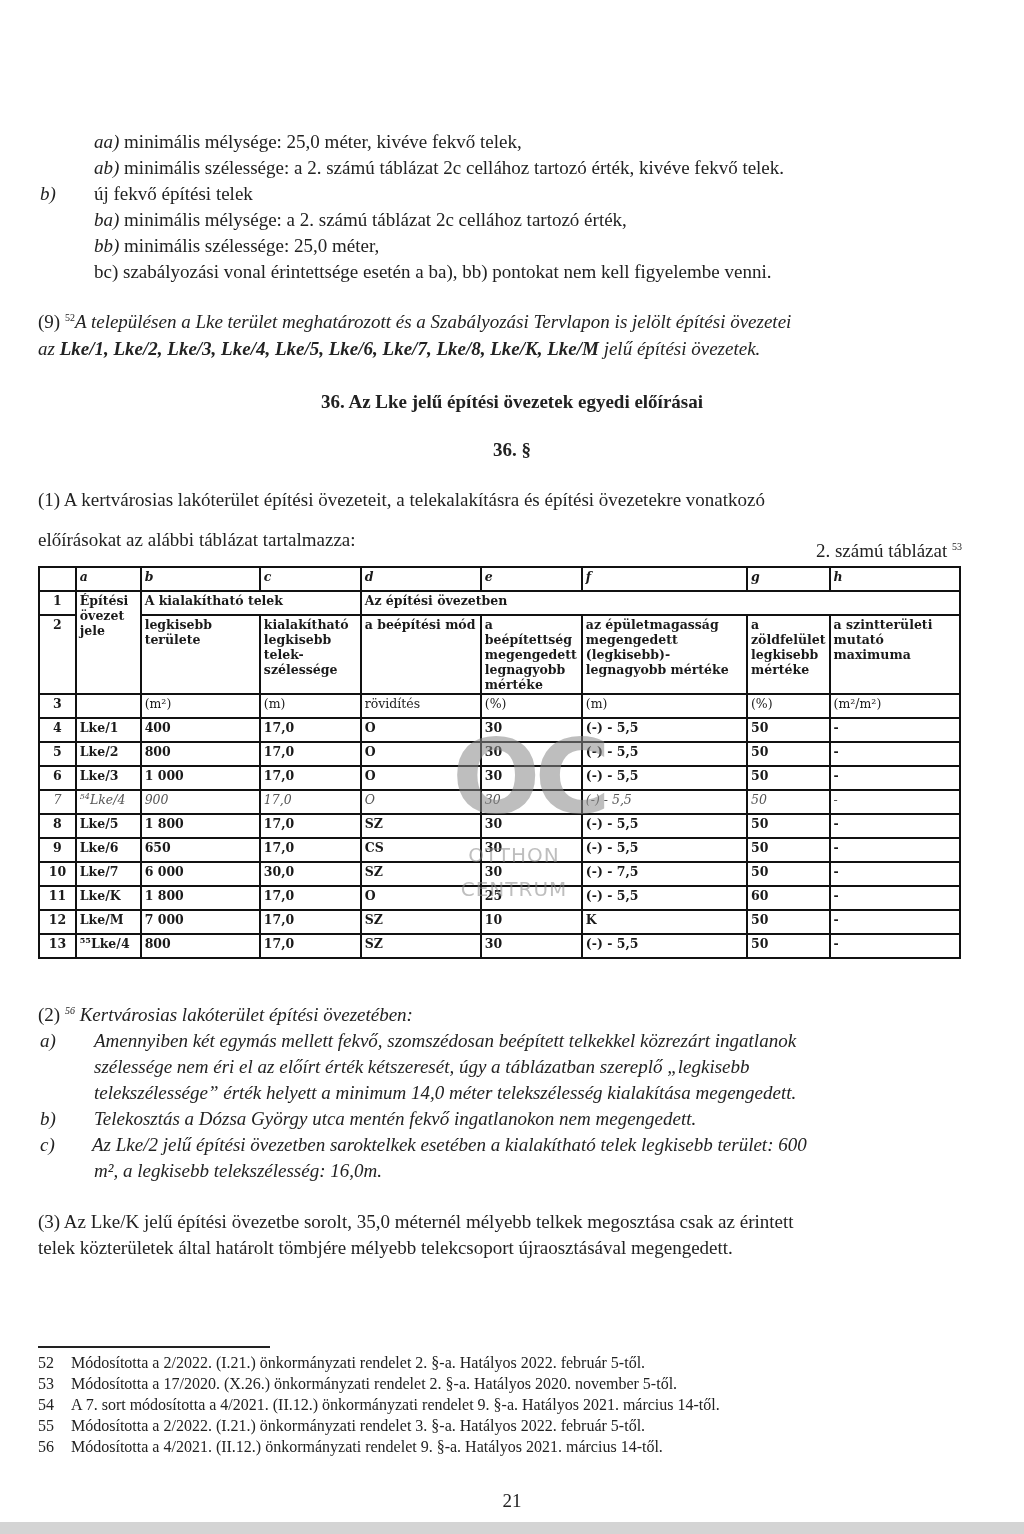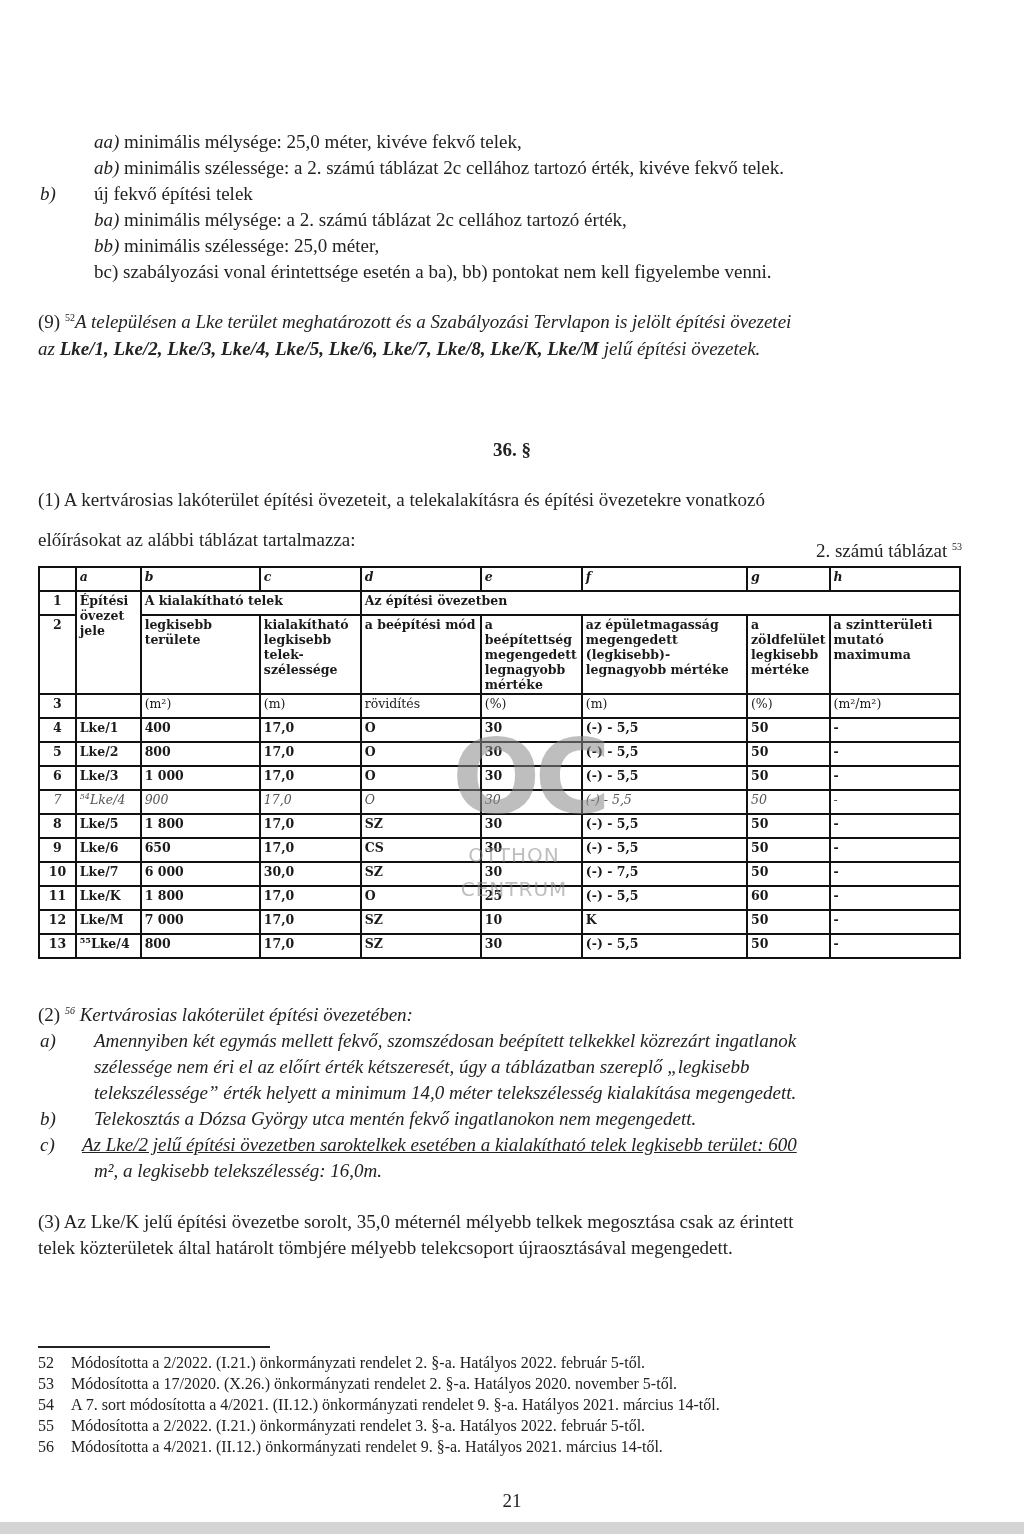--- a/index.html
+++ b/index.html
@@ -47,20 +47,21 @@
   <div class="line" style="left:94px; top:155px;"><span class="it">ab)</span><span> minimális szélessége: a 2. számú táblázat 2c cellához tartozó érték, kivéve fekvő telek.</span></div>
   <div class="line it" style="left:40px; top:181px;">b)</div>
   <div class="line" style="left:94px; top:181px;">új fekvő építési telek</div>
   <div class="line" style="left:94px; top:207px;"><span class="it">ba)</span><span> minimális mélysége: a 2. számú táblázat 2c cellához tartozó érték,</span></div>
   <div class="line" style="left:94px; top:233px;"><span class="it">bb)</span><span> minimális szélessége: 25,0 méter,</span></div>
   <div class="line" style="left:94px; top:259px;">bc) szabályozási vonal érintettsége esetén a ba), bb) pontokat nem kell figyelembe venni.</div>
 
   <div class="just" style="left:38px; top:309px; width:920px;"><span>(9) </span><sup>52</sup><span class="it">A településen a Lke terület meghatározott és a Szabályozási Tervlapon is jelölt építési övezetei</span></div>
   <div class="line it" style="left:38px; top:336px;"><span>az </span><span class="b">Lke/1, Lke/2, Lke/3, Lke/4, Lke/5, Lke/6, Lke/7, Lke/8, Lke/K, Lke/M</span><span> jelű építési övezetek.</span></div>
 
+  <div class="center" style="top:389px; line-height:26px;">36. Az Lke jelű építési övezetek egyedi előírásai</div>
   <div class="center" style="top:437px; line-height:26px;">36. §</div>
 
   <div class="just" style="left:38px; top:487px; width:920px;">(1) A kertvárosias lakóterület építési övezeteit, a telekalakításra és építési övezetekre vonatkozó</div>
   <div class="line" style="left:38px; top:513px;margin-top:14px;">előírásokat az alábbi táblázat tartalmazza:</div>
 
   <div class="tbl-caption"><span>2. számú táblázat </span><sup>53</sup></div>
 
   <table class="t">
     <colgroup>
       <col style="width:37px">
@@ -235,21 +236,21 @@
 
   <div class="line it" style="left:38px; top:1002px;"><span style="font-style:normal">(2) </span><sup>56</sup><span> Kertvárosias lakóterület építési övezetében:</span></div>
   <div id="para2-items">
       <div class="line it" style="left: 40px; top: 1028px;">a)</div>
       <div class="just it" style="left: 94px; top: 1028px; width: 864px;">Amennyiben két egymás mellett fekvő, szomszédosan beépített telkekkel közrezárt ingatlanok</div>
       <div class="just it" style="left: 94px; top: 1054px; width: 864px;">szélessége nem éri el az előírt érték kétszeresét, úgy a táblázatban szereplő „legkisebb</div>
       <div class="line it" style="left: 94px; top: 1080px;">telekszélessége” érték helyett a minimum 14,0 méter telekszélesség kialakítása megengedett.</div>
       <div class="line it" style="left: 40px; top: 1106px;">b)</div>
       <div class="line it" style="left: 94px; top: 1106px;">Telekosztás a Dózsa György utca mentén fekvő ingatlanokon nem megengedett.</div>
       <div class="line it" style="left: 40px; top: 1132px;">c)</div>
-      <div class="just it" style="left: 82px; top: 1132px; width: 864px; text-decoration: underline;">Az Lke/2 jelű építési övezetben saroktelkek esetében a kialakítható telek legkisebb terület: 600</div>
+      <div class="just it" style="left: 92px; top: 1132px; width: 864px;">Az Lke/2 jelű építési övezetben saroktelkek esetében a kialakítható telek legkisebb terület: 600</div>
       <div class="line it" style="left: 94px; top: 1158px;">m², a legkisebb telekszélesség: 16,0m.</div>
     </div>
 
   <div class="just" style="left:38px; top:1209px; width:920px;">(3) Az Lke/K jelű építési övezetbe sorolt, 35,0 méternél mélyebb telkek megosztása csak az érintett</div>
   <div class="line" style="left:38px; top:1235px;">telek közterületek által határolt tömbjére mélyebb telekcsoport újraosztásával megengedett.</div>
 
   <div class="footnote-rule"></div>
   <div id="footnotes">
       <div class="fn" style="top: 1352px;"><span class="n">52</span><span>Módosította a 2/2022. (I.21.) önkormányzati rendelet 2. §-a. Hatályos 2022. február 5-től.</span></div>
       <div class="fn" style="top: 1373px;"><span class="n">53</span><span>Módosította a 17/2020. (X.26.) önkormányzati rendelet 2. §-a. Hatályos 2020. november 5-től.</span></div>

